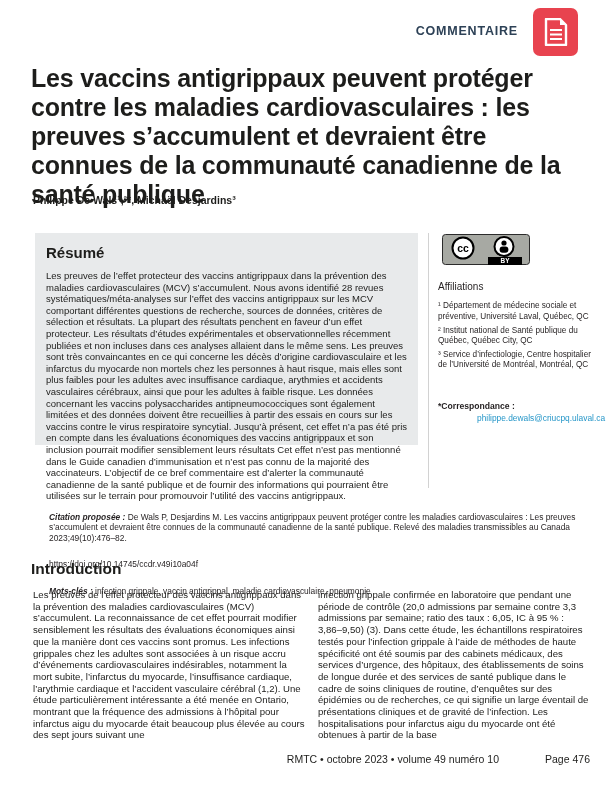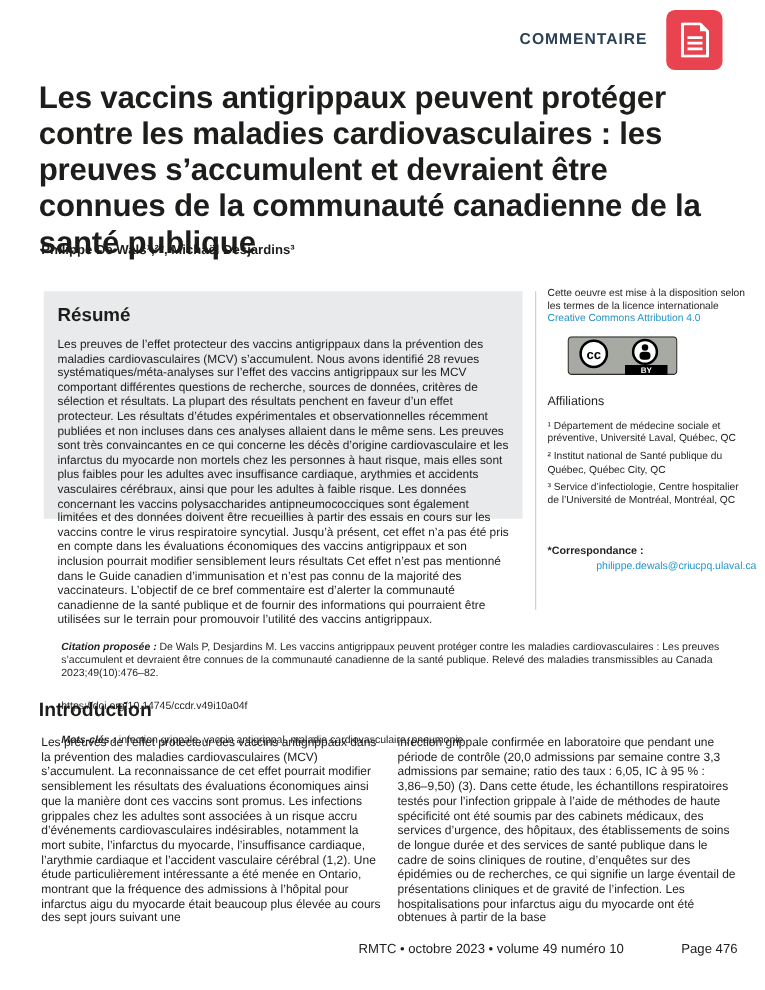--- a/index.html
+++ b/index.html
@@ -20,35 +20,35 @@
   
   .title{
     position:absolute;top:64px;left:31px;width:560px;margin:0;
     font-size:25px;line-height:29px;font-weight:600;color:#1d1d1b;letter-spacing:-.2px;
   }
   .authors{
     position:absolute;top:194px;left:33px;font-size:10.5px;font-weight:600;color:#1d1d1b;
   }
   
   .resume-box{
-    position:absolute;top:233px;left:35px;width:383px;height:182px;box-sizing:border-box;
+    position:absolute;top:233px;left:35px;width:383px;height:212px;box-sizing:border-box;
     background:#e8eaeb;padding:11px 10px 0 11px;
   }
   .resume-box h2{margin:0 0 9px 0;font-size:15px;font-weight:700;color:#1d1d1b;}
   .resume-box p{margin:0;font-size:9.5px;line-height:11.6px;color:#1d1d1b;}
   .v-divider{position:absolute;left:428px;top:233px;width:1px;height:255px;background:#d2d2d2;}
   
   .citation{position:absolute;top:496px;left:33px;width:560px;font-size:8.4px;line-height:10.4px;}
   .citation p{margin:16px;}
   .cit-label{font-weight:700;font-style:italic;}
   
   .sidebar{position:absolute;top:230px;left:438px;width:158px;font-size:8.2px;line-height:10.2px;}
   .license-note{margin:0 0 8px 0;}
   .license-link{color:#2596c8;text-decoration:none;display:inline-block;cursor:pointer;}
-  .cc-badge{display:block;margin:4px 0 14px 16px;cursor:pointer;}
+  .cc-badge{display:block;margin:4px 0 14px 4px;cursor:pointer;}
   .aff-heading{margin:12px 0 9px 0;font-size:10px;font-weight:400;}
   .aff-item{margin:0 0 4px 0;}
   .corr-label{margin:30px 0 2px 0;font-size:8.6px;font-weight:700;}
   .corr-email{color:#2596c8;text-decoration:none;font-size:8.4px;cursor:pointer;margin-left:39px;}
   
   .intro-heading{position:absolute;top:560px;left:31px;margin:0;font-size:15.5px;font-weight:700;color:#1d1d1b;}
   .intro-cols{position:absolute;top:589px;left:33px;width:558px;display:flex;gap:13px;}
   .intro-col{width:272px;font-size:9.6px;line-height:11.7px;color:#1d1d1b;}
   
   .footer{
@@ -81,24 +81,20 @@
   </section>
   <div class="v-divider"></div>
 
   <div class="citation">
     <p><span class="cit-label">Citation proposée :</span> <span>De Wals P, Desjardins M. Les vaccins antigrippaux peuvent protéger contre les maladies cardiovasculaires : Les preuves s’accumulent et devraient être connues de la communauté canadienne de la santé publique. Relevé des maladies transmissibles au Canada 2023;49(10):476–82.</span></p>
     <p>https://doi.org/10.14745/ccdr.v49i10a04f</p>
     <p><span class="cit-label">Mots-clés :</span> <span>infection grippale, vaccin antigrippal, maladie cardiovasculaire, pneumonie</span></p>
   </div>
 
   <aside class="sidebar">
-    <p class="license-note">
-      <span>Cette oeuvre est mise à la disposition selon les termes de la licence internationale</span><br>
-      <a class="license-link">Creative Commons Attribution 4.0</a>
-    </p>
     <span class="cc-badge">
       <svg width="88" height="31" viewBox="0 0 88 31">
         <rect x="0.5" y="0.5" width="87" height="30" rx="3" fill="#a7a9a3" stroke="#2b2b2b"></rect>
         <circle cx="21" cy="14" r="10.5" fill="#ffffff" stroke="#000000" stroke-width="2"></circle>
         <text x="21" y="18" text-anchor="middle" font-family="Liberation Sans, sans-serif" font-size="10.5" font-weight="bold" fill="#000000">cc</text>
         <circle cx="62" cy="12.5" r="9.5" fill="#ffffff" stroke="#000000" stroke-width="2"></circle>
         <circle cx="62" cy="9" r="2.6" fill="#000000"></circle>
         <rect x="57.6" y="12.4" width="8.8" height="6.4" rx="3" fill="#000000"></rect>
         <rect x="46" y="23" width="34" height="8" fill="#000000"></rect>
         <text x="63" y="29.4" text-anchor="middle" font-family="Liberation Sans, sans-serif" font-size="6.4" font-weight="bold" fill="#ffffff">BY</text>

